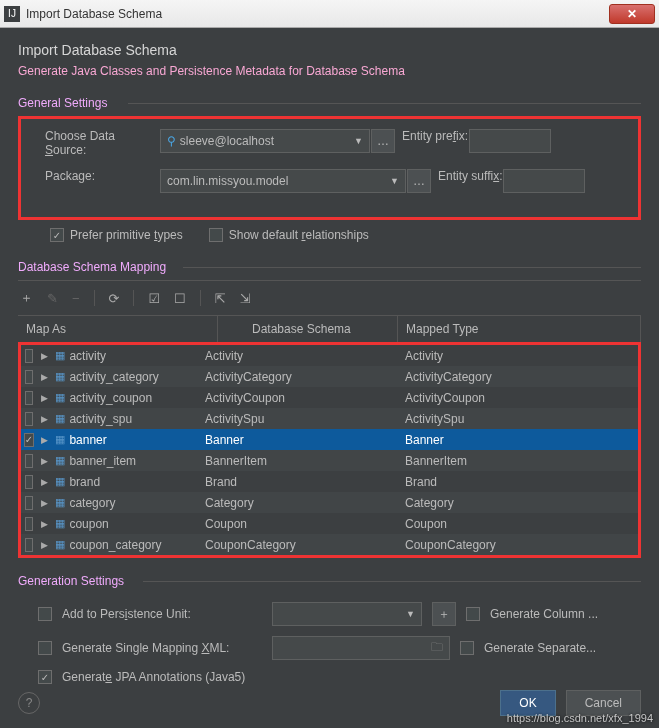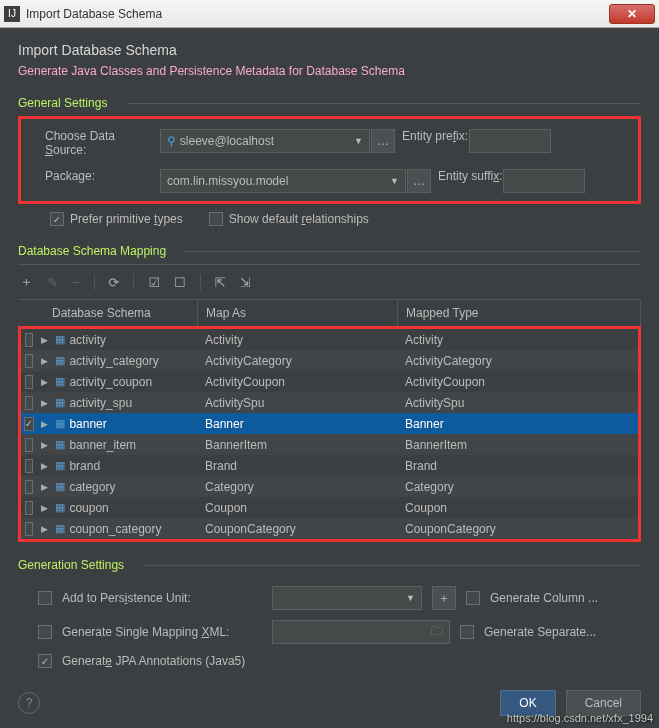--- a/index.html
+++ b/index.html
@@ -3,21 +3,21 @@
 <meta charset="utf-8">
 <style>
 * { box-sizing: border-box; margin: 0; padding: 0; font-family: "Segoe UI", Arial, sans-serif; }
 body { width: 659px; height: 728px; background: #3c3f41; color: #bbbbbb; font-size: 12px; position: relative; overflow: hidden; }
 .titlebar { height: 28px; background: linear-gradient(#f5f5f5,#e8e8e8); border-bottom: 1px solid #aaa; display: flex; align-items: center; padding: 0 4px; color: #333; }
 .app-icon { width: 16px; height: 16px; background: #3c3f41; margin-right: 6px; display: flex; align-items: center; justify-content: center; color: #fff; font-size: 10px; }
 .close-btn { margin-left: auto; width: 46px; height: 20px; background: linear-gradient(#d9706e,#c0392b); border: 1px solid #a03020; border-radius: 3px; display: flex; align-items: center; justify-content: center; color: #fff; font-weight: bold; }
 .content { padding: 14px 18px 0 18px; }
 .header-title { color: #d6d6d6; font-size: 14px; margin-bottom: 6px; }
 .header-sub { color: #f9a8d4; font-size: 12px; margin-bottom: 18px; }
-.section-label { color: #bef264; font-size: 12px; margin-bottom: 6px; position: relative; }
+.section-label { color: #f0abfc; font-size: 12px; margin-bottom: 6px; position: relative; }
 .section-label::after { content: ""; position: absolute; left: 110px; right: 0; top: 50%; height: 1px; background: #555; }
 .section-label.dsm::after { left: 165px; }
 .section-label.gen::after { left: 125px; }
 .redbox { border: 3px solid #e33; padding: 10px 8px 8px 8px; margin-bottom: 8px; }
 .form-row { display: flex; align-items: flex-start; margin-bottom: 12px; gap: 1px; }
 .form-row label { color: #bbb; }
 .combo { height: 24px; background: #45494a; border: 1px solid #5e6060; display: flex; align-items: center; padding: 0 6px; color: #bbb; position: relative; }
 .combo .arrow { margin-left: auto; font-size: 9px; color: #bbb; }
 .dotbtn { width: 24px; height: 24px; background: #4c5052; border: 1px solid #5e6060; display: flex; align-items: center; justify-content: center; color: #bbb; }
 .textfield { height: 24px; background: #45494a; border: 1px solid #5e6060; padding: 0 6px; color: #bbb; }
@@ -75,21 +75,21 @@
       <label style="width:130px;padding-left:16px">Choose Data <u>S</u>ource:</label>
       <div class="combo" style="width:210px">
         <span class="ds-icon">⚲</span>
         <span>sleeve@localhost</span>
         <span class="arrow">▼</span>
       </div>
       <div class="dotbtn">…</div>
       <label style="margin-left:6px">Entity pre<u>f</u>ix:</label>
       <div class="textfield" style="width:82px"></div>
     </div>
-    <div class="form-row" style="margin-bottom:0">
+    <div class="form-row" style="margin-bottom:16px">
       <label style="width:130px;padding-left:16px">Packa<u>g</u>e:</label>
       <div class="combo" style="width:246px">
         <span>com.lin.missyou.model</span>
         <span class="arrow">▼</span>
       </div>
       <div class="dotbtn">…</div>
       <label style="margin-left:6px">Entity suffi<u>x</u>:</label>
       <div class="textfield" style="width:82px"></div>
     </div>
   </div>
@@ -115,22 +115,22 @@
     <span class="ico">⟳</span>
     <span class="sep"></span>
     <span class="ico">☑</span>
     <span class="ico">☐</span>
     <span class="sep"></span>
     <span class="ico">⇱</span>
     <span class="ico">⇲</span>
   </div>
 
   <div class="table-head">
+    <div class="th c2">Map As</div>
     <div class="th c1" style="padding-left:34px">Database Schema</div>
-    <div class="th c2">Map As</div>
     <div class="th c3">Mapped Type</div>
   </div>
 
   <div class="table-wrap">
     <div class="tbody" id="tbody">
         <div class="trow">
           <span class="tc c0">
             <span class="checkbox"></span>
           </span>
           <span class="tc c0b">▶</span>

